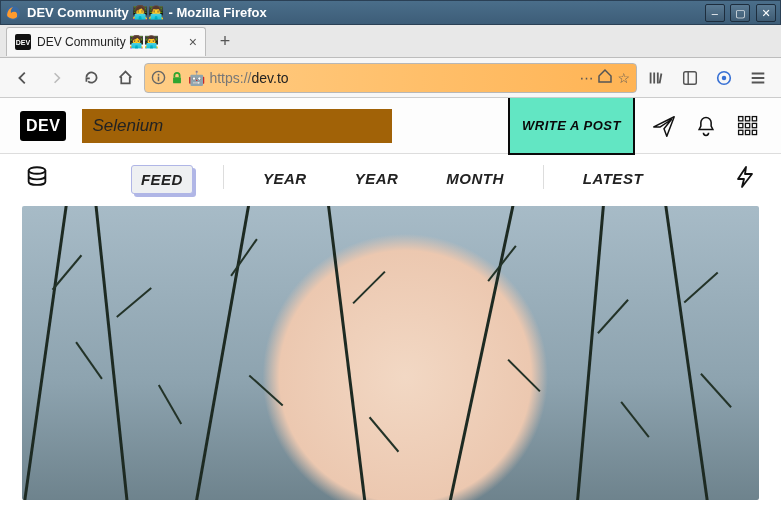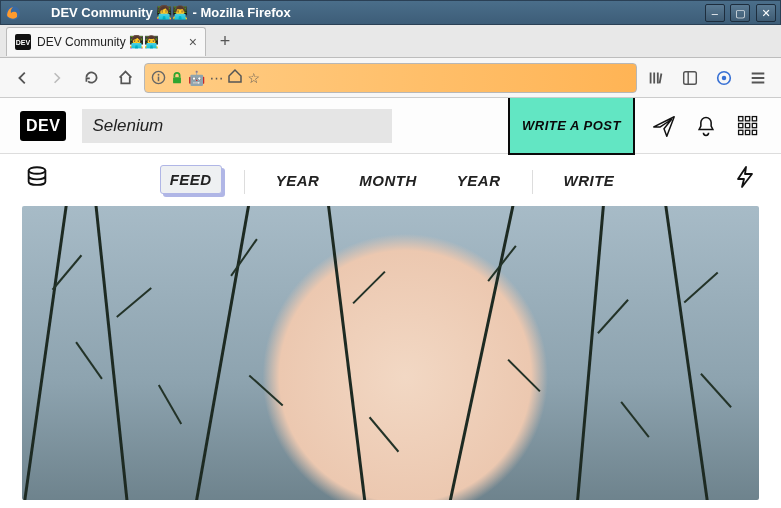--- a/index.html
+++ b/index.html
@@ -15,21 +15,21 @@
       background: linear-gradient(to bottom, #4a6e8a, #3d5d78);
       height: 25px;
       display: flex;
       align-items: center;
       padding: 0 4px;
       color: #fff;
       font-size: 13px;
       border: 1px solid #2a4055;
     }
     .window-titlebar .ff-icon { width: 16px; height: 16px; margin-right: 6px; }
-    .window-titlebar .title { flex: 1; font-weight: bold; margin-left: 24px; }
+    .window-titlebar .title { flex: 1; font-weight: bold; }
     .window-controls button {
       width: 20px; height: 18px;
       border: 1px solid #1d2d3d;
       background: linear-gradient(to bottom,#5a7a93,#3e5b73);
       color: #fff;
       font-size: 11px;
       margin-left: 2px;
       cursor: pointer;
       border-radius: 2px;
       line-height: 14px;
@@ -116,21 +116,21 @@
     .dev-logo {
       background:#000; color:#fff;
       font-weight: 900;
       font-size: 16px;
       padding: 6px 6px;
       border-radius: 3px;
       letter-spacing: 0.5px;
       cursor:pointer;
     }
     .search-box {
-      background:#e5e5e5;
+      background:#a16207;
       border:none;
       height:34px;
       width: 310px;
       padding: 0 10px;
       font-size: 17px;
       color:#222;
       font-style: italic;
     }
     .spacer { flex:1; }
     .write-post {
@@ -150,22 +150,22 @@
       height: 50px;
       display:flex;
       align-items:center;
       padding: 0 24px;
       gap: 18px;
       background:#fff;
     }
     .feed-row .stack-icon { color:#111; }
     .feed-tabs {
       display:flex;
-      align-items:flex-end;
-      gap: 22px;
+      align-items:flex-start;
+      gap: 30px;
       margin: 0 auto;
     }
     .feed-tab {
       font-weight: 800;
       font-size: 15px;
       color:#222;
       cursor:pointer;
       padding: 5px 9px;
       font-style: italic;
       letter-spacing: 0.5px;
@@ -262,20 +262,23 @@
           <rect x="7.2" y="7" width="1.6" height="5" fill="#666"></rect>
         </svg>
     </span>
     <span class="lock-icon">
       <svg viewBox="0 0 16 16" width="14" height="14">
           <rect x="3.5" y="7" width="9" height="7" rx="1" fill="#2fa52f"></rect>
           <path d="M5 7 V5 a3 3 0 0 1 6 0 V7" fill="none" stroke="#2fa52f" stroke-width="2"></path>
         </svg>
     </span>
     <span class="robot-icon">🤖</span>
+    <span class="url-text">
+      <span class="scheme">https://</span><span class="host">dev.to</span>
+    </span>
     <span class="url-action">⋯</span>
     <span class="url-action">
       <svg viewBox="0 0 16 16" width="16" height="16">
           <path d="M8 2 L2 8 V14 H14 V8 Z" fill="none" stroke="#555" stroke-width="1.5"></path>
         </svg>
     </span>
     <span class="url-action">☆</span>
   </div>
   <button class="nav-btn">
     <svg viewBox="0 0 20 20" width="18" height="18">
@@ -336,24 +339,24 @@
     <span class="stack-icon">
       <svg viewBox="0 0 28 28" width="26" height="26">
           <ellipse cx="14" cy="7" rx="9" ry="3.5" fill="none" stroke="#111" stroke-width="2"></ellipse>
           <path d="M5 7v6c0 2 4 3.5 9 3.5s9-1.5 9-3.5V7M5 13v6c0 2 4 3.5 9 3.5s9-1.5 9-3.5v-6" fill="none" stroke="#111" stroke-width="2"></path>
         </svg>
     </span>
     <div class="feed-tabs">
       <span class="feed-tab active">FEED</span>
       <span class="feed-sep"></span>
       <span class="feed-tab">YEAR</span>
+      <span class="feed-tab">YEAR</span>
       <span class="feed-tab">MONTH</span>
-      <span class="feed-tab">YEAR</span>
       <span class="feed-sep"></span>
-      <span class="feed-tab">WRITE</span>
+      <span class="feed-tab">LATEST</span>
     </div>
     <span class="bolt-icon">
       <svg viewBox="0 0 24 24" width="24" height="24">
           <path d="M13 2 L5 14 H11 L9 22 L19 9 H12 Z" fill="none" stroke="#111" stroke-width="1.8" stroke-linejoin="round"></path>
         </svg>
     </span>
   </div>
 
   <div class="article-image">
     <div class="branch b1"></div>

